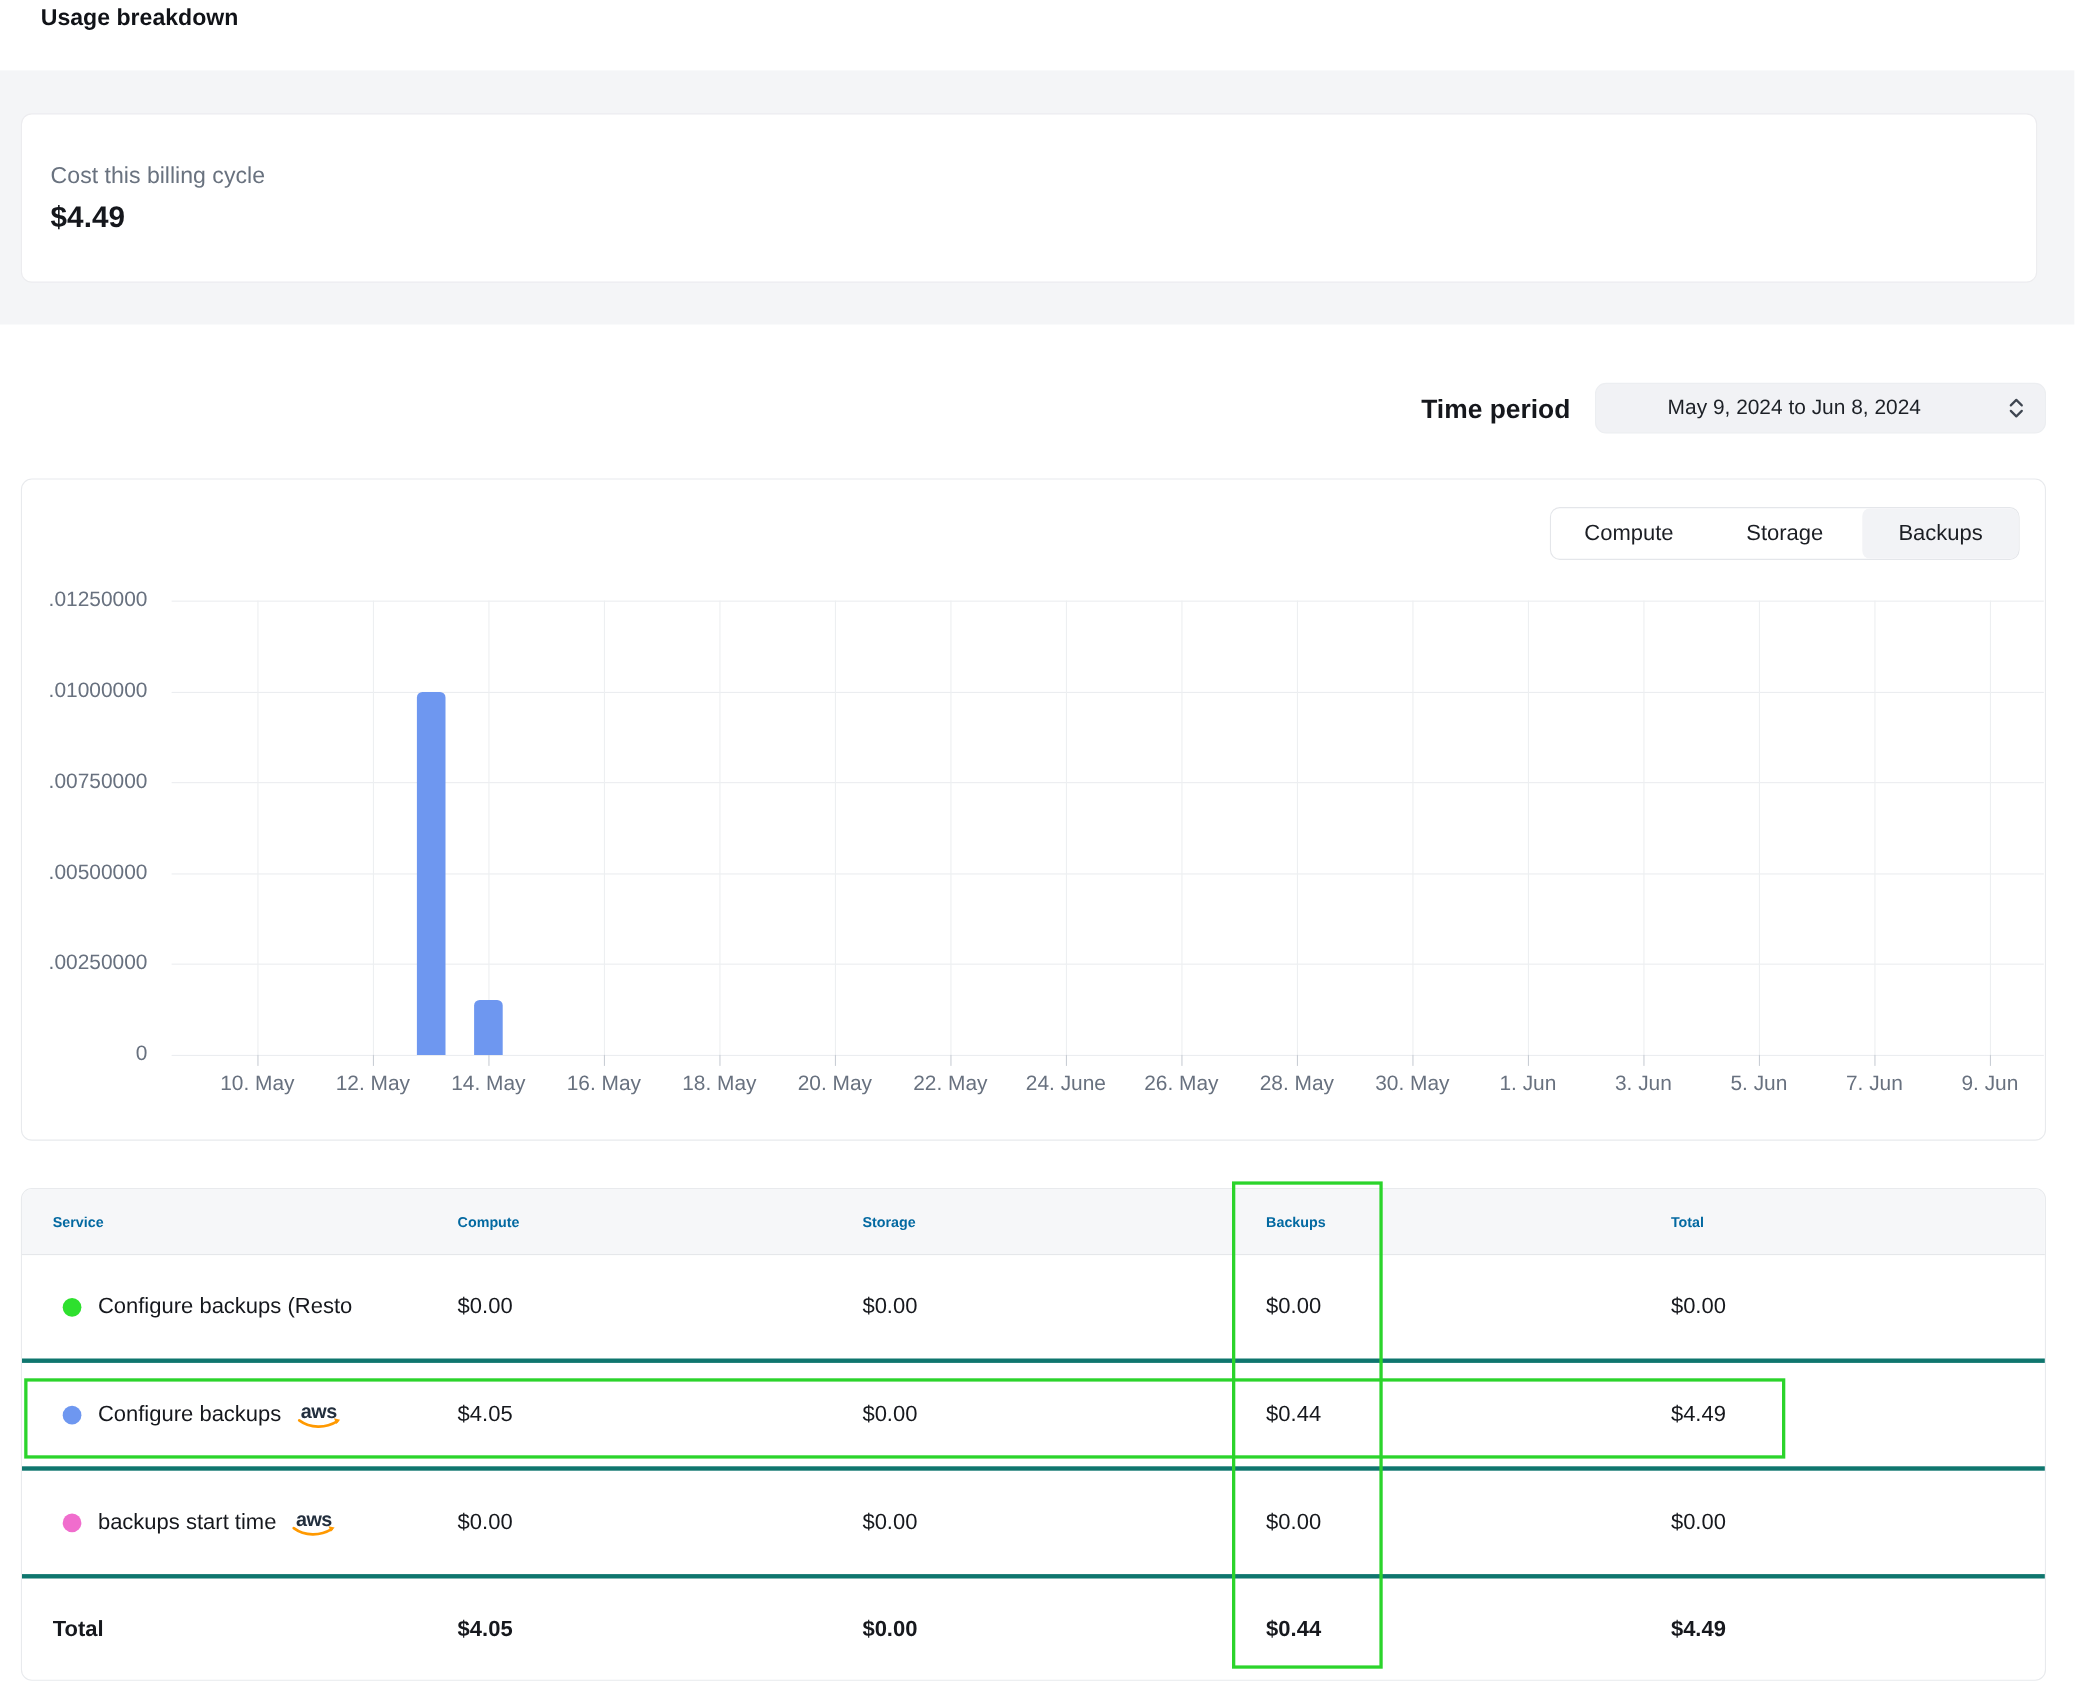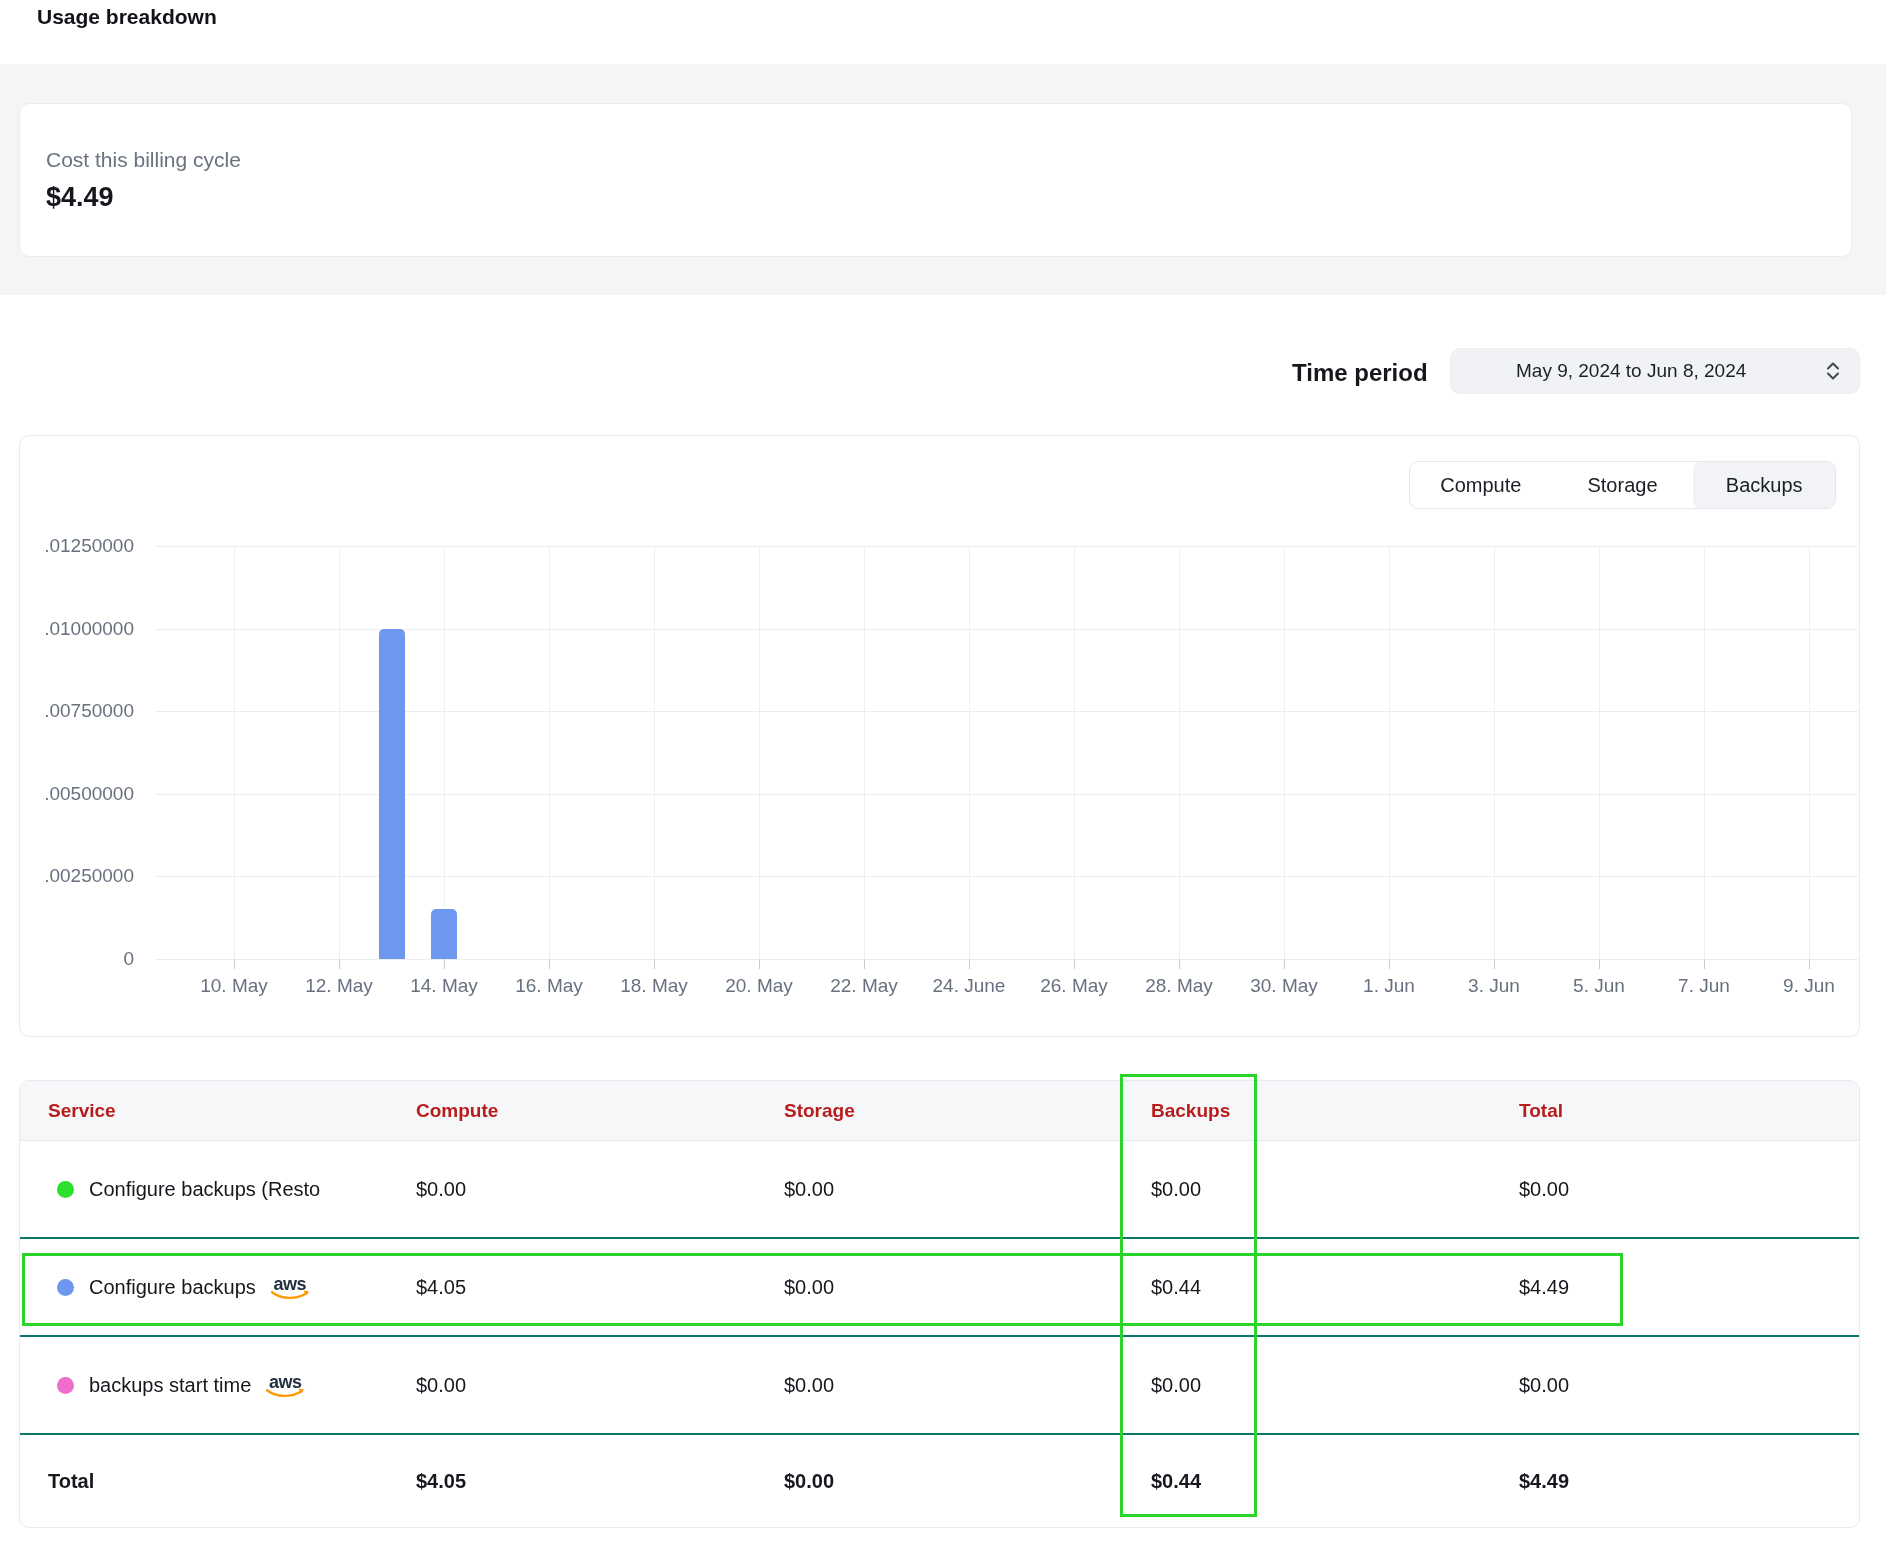--- a/index.html
+++ b/index.html
@@ -35,24 +35,24 @@
   .plot { position:absolute; left:136px; top:110px; width:1702px; height:413px; }
   .hgrid { position:absolute; background:#ebedf0; height:1px; }
   .vgrid { position:absolute; background:#edeff1; width:1px; }
   .tickmark { position:absolute; background:#c9ced5; width:1px; height:10px; }
   .ylab { position:absolute; left:-136px; width:114px; text-align:right; font-size:19px; color:#68717f; }
   .xlab { position:absolute; width:130px; text-align:center; font-size:19px; color:#68717f; }
   .bar { position:absolute; border-radius:5px 5px 0 0; }
 
   
   .thead { display:grid; grid-template-columns:396px 368px 367px 368px auto; align-items:center;
-    height:60px; background:#f6f7f9; border-bottom:1px solid #e5e7ea; font-size:19px; font-weight:600; color:#b91c1c; }
+    height:60px; background:#f6f7f9; border-bottom:1px solid #e5e7ea; font-size:13px; font-weight:600; color:#0369a1; }
   .thead .h-service { padding-left:28px; }
   .trow { display:grid; grid-template-columns:396px 368px 367px 368px auto; align-items:center;
-    height:98px; font-size:20px; border-bottom:2px solid #0f766e; }
+    height:98px; font-size:20px; border-bottom:4px solid #0f766e; }
   .trow:last-child { border-bottom:none; }
   .trow.total { height:93px; font-weight:700; border-bottom:none; }
   .trow.total .svc-label { padding-left:28px; }
   .svc-cell { display:flex; align-items:center; padding-left:37px; }
   .dot { width:17px; height:17px; border-radius:50%; margin-right:15px; flex:0 0 auto; }
   .svc-name { white-space:nowrap; overflow:hidden; }
   .svc-name.clip { max-width:273px; }
   .aws-badge { display:inline-flex; flex-direction:column; align-items:center; margin-left:14px; line-height:1;justify-content:center; }
   .aws-text { font-size:18px; font-weight:600; color:#232f3e; letter-spacing:-0.5px; }
   .aws-swoosh { margin-top:-3px; }

